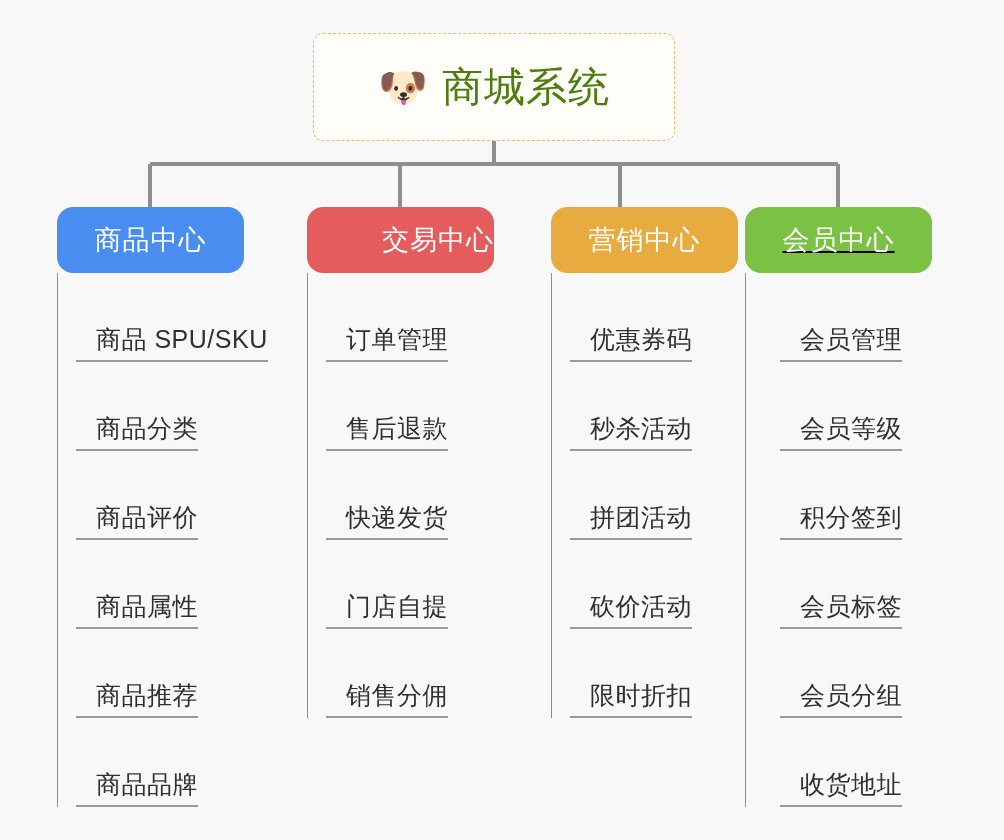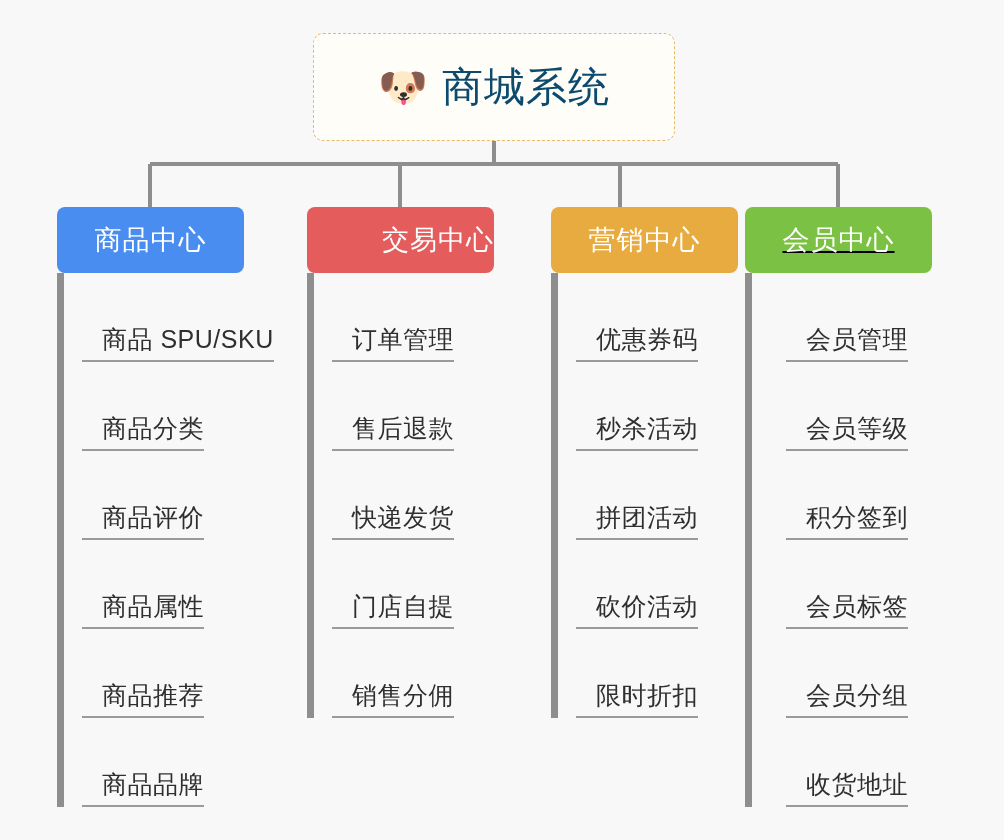--- a/index.html
+++ b/index.html
@@ -67,36 +67,36 @@
     top: 207px;
     width: 187px;
   }
   .col-0 { left: 57px;  }
   .col-1 { left: 307px; }
   .col-2 { left: 551px; }
   .col-3 { left: 745px; text-decoration: underline; }
 
   .cat-box {
     height: 66px;
-    border-radius: 8px;
+    border-radius: 16px;
     display: flex;
     align-items: center;
     justify-content: center;
     color: #ffffff;
     font-size: 27px;
     letter-spacing: 1px;
     box-sizing: border-box;
   }
 
   .leaf-list {
     position: relative;
     margin-top: 0;
     padding-top: 0;
     padding-left: 18px;
-    border-left: 7px solid #1d4ed8;
+    border-left: 1px solid #1d4ed8;
   }
   .leaf-item {
     height: 89px;
     position: relative;
     box-sizing: border-box;
   }
   .leaf-inner {
     position: absolute;
     left: 0;
     bottom: 0;
@@ -135,21 +135,21 @@
     <line x1="150" y1="164" x2="838" y2="164" stroke="#8e8e8e" stroke-width="4"></line>
 
     <line x1="150" y1="164" x2="150" y2="208" stroke="#8e8e8e" stroke-width="4"></line>
     <line x1="400" y1="164" x2="400" y2="208" stroke="#8e8e8e" stroke-width="4"></line>
     <line x1="620" y1="164" x2="620" y2="208" stroke="#8e8e8e" stroke-width="4"></line>
     <line x1="838" y1="164" x2="838" y2="208" stroke="#8e8e8e" stroke-width="4"></line>
   </svg>
 
   <div class="root-node" style="background: rgb(255, 253, 248); border-color: rgb(233, 185, 107);">
     <span class="root-emoji">🐶</span>
-    <span class="root-title" style="color: #0c4a6e;">商城系统</span>
+    <span class="root-title" style="color: #4d7c0f;">商城系统</span>
   </div>
 
   <div class="column col-0">
     <div class="cat-box" style="background: rgb(74, 141, 240); color: rgb(255, 255, 255);">
       <span>商品中心</span>
     </div>
     <div class="leaf-list" style="border-left-color: rgb(142, 142, 142);">
       <div class="leaf-item">
         <span class="leaf-inner"><span class="leaf-label">商品 SPU/SKU</span></span>
       </div>

